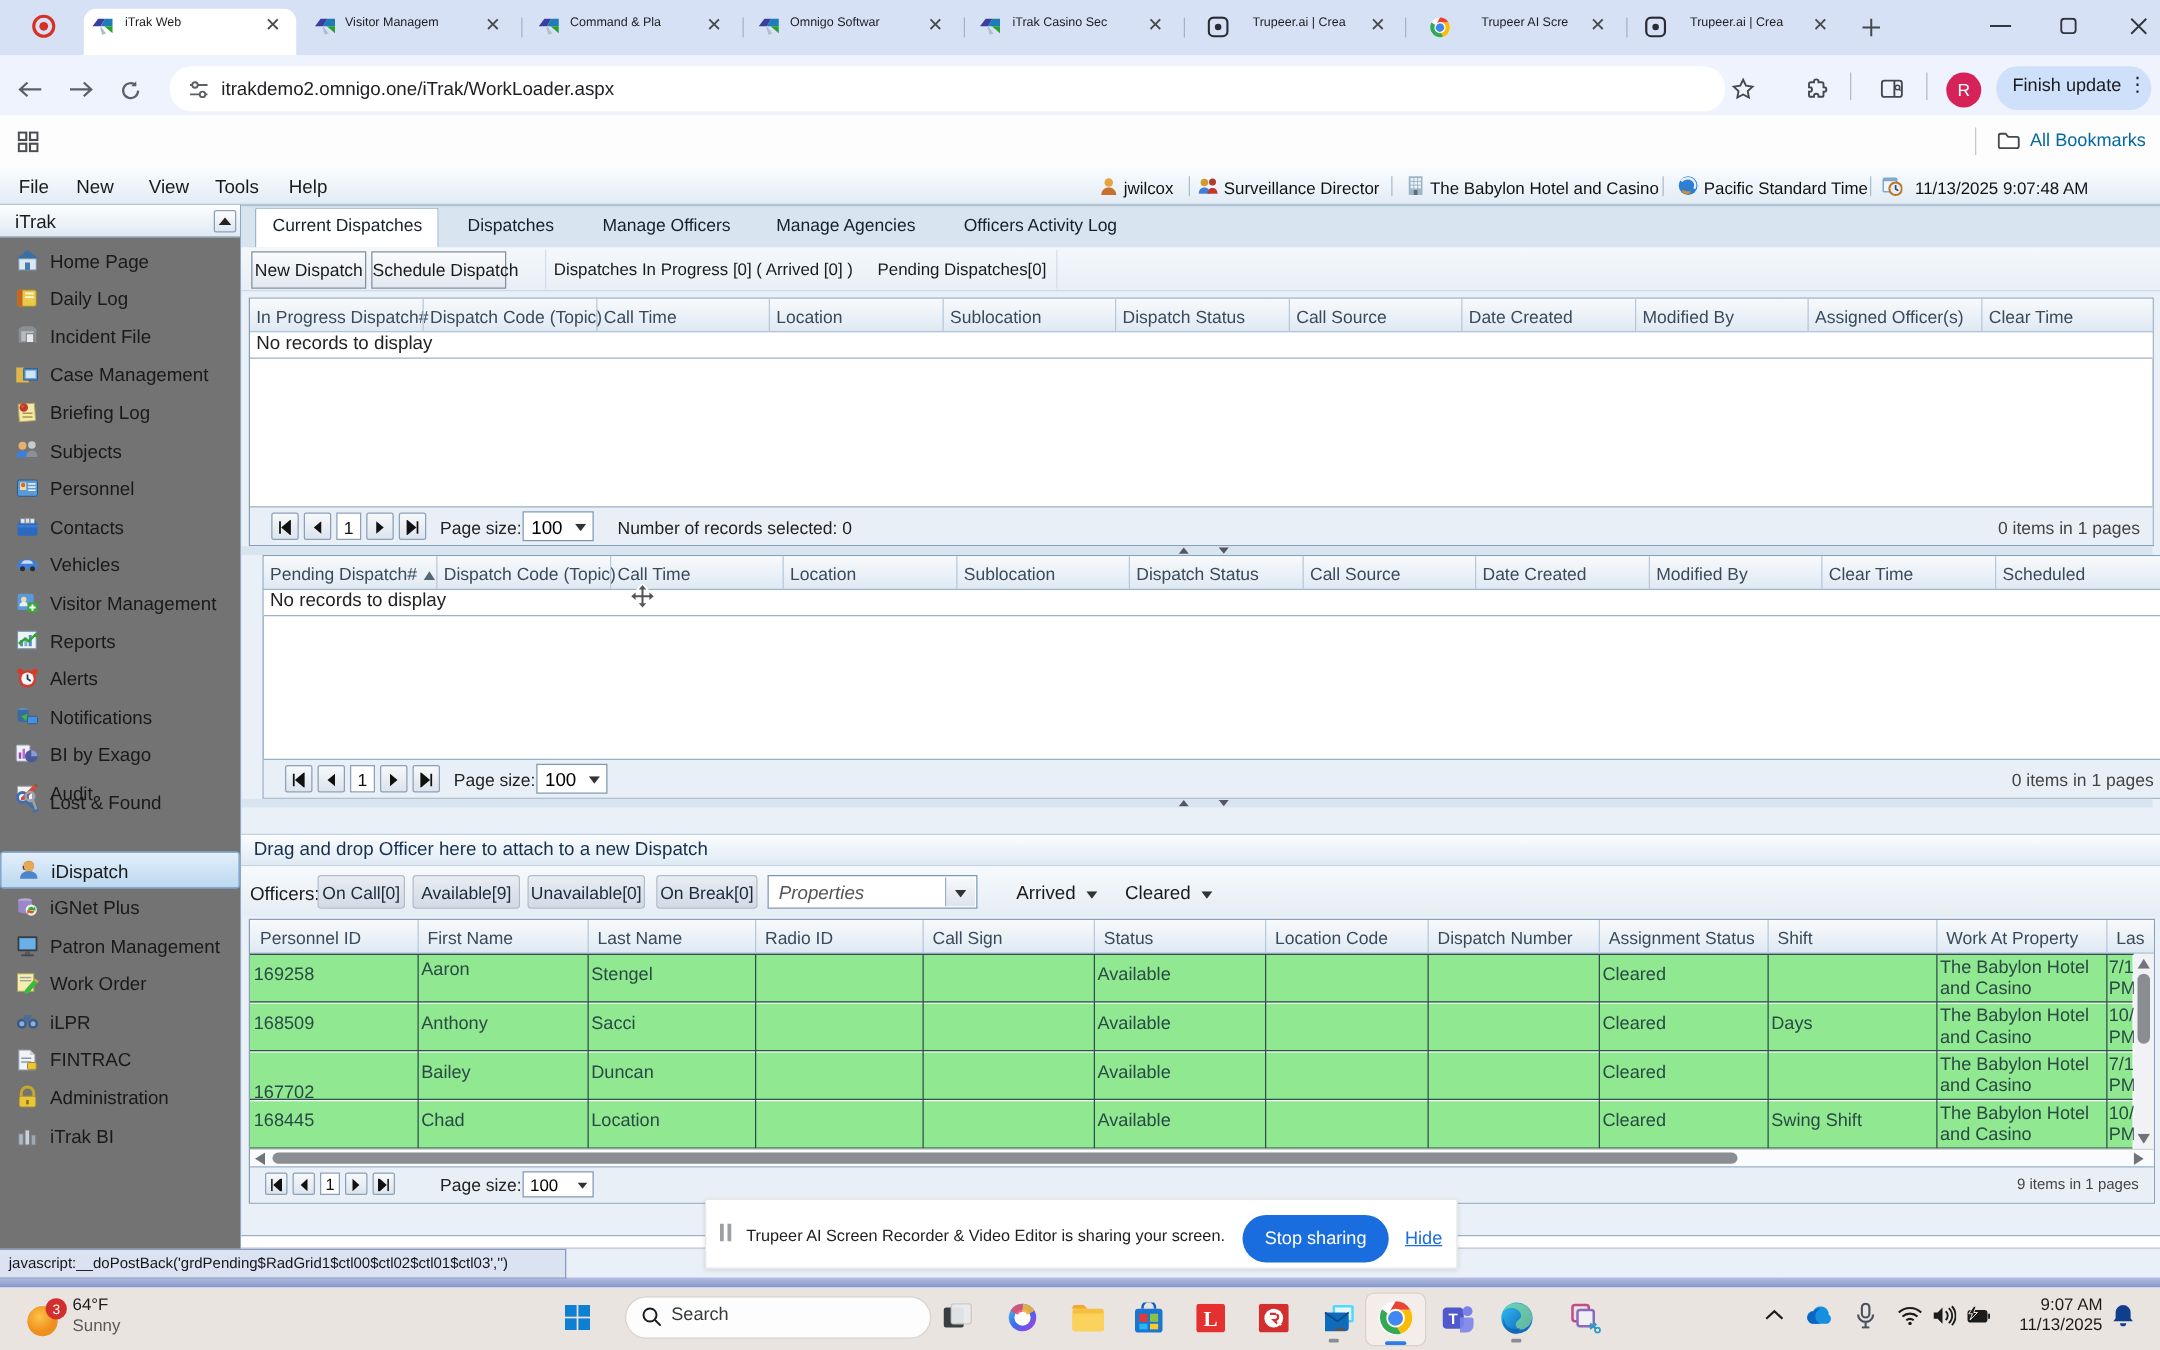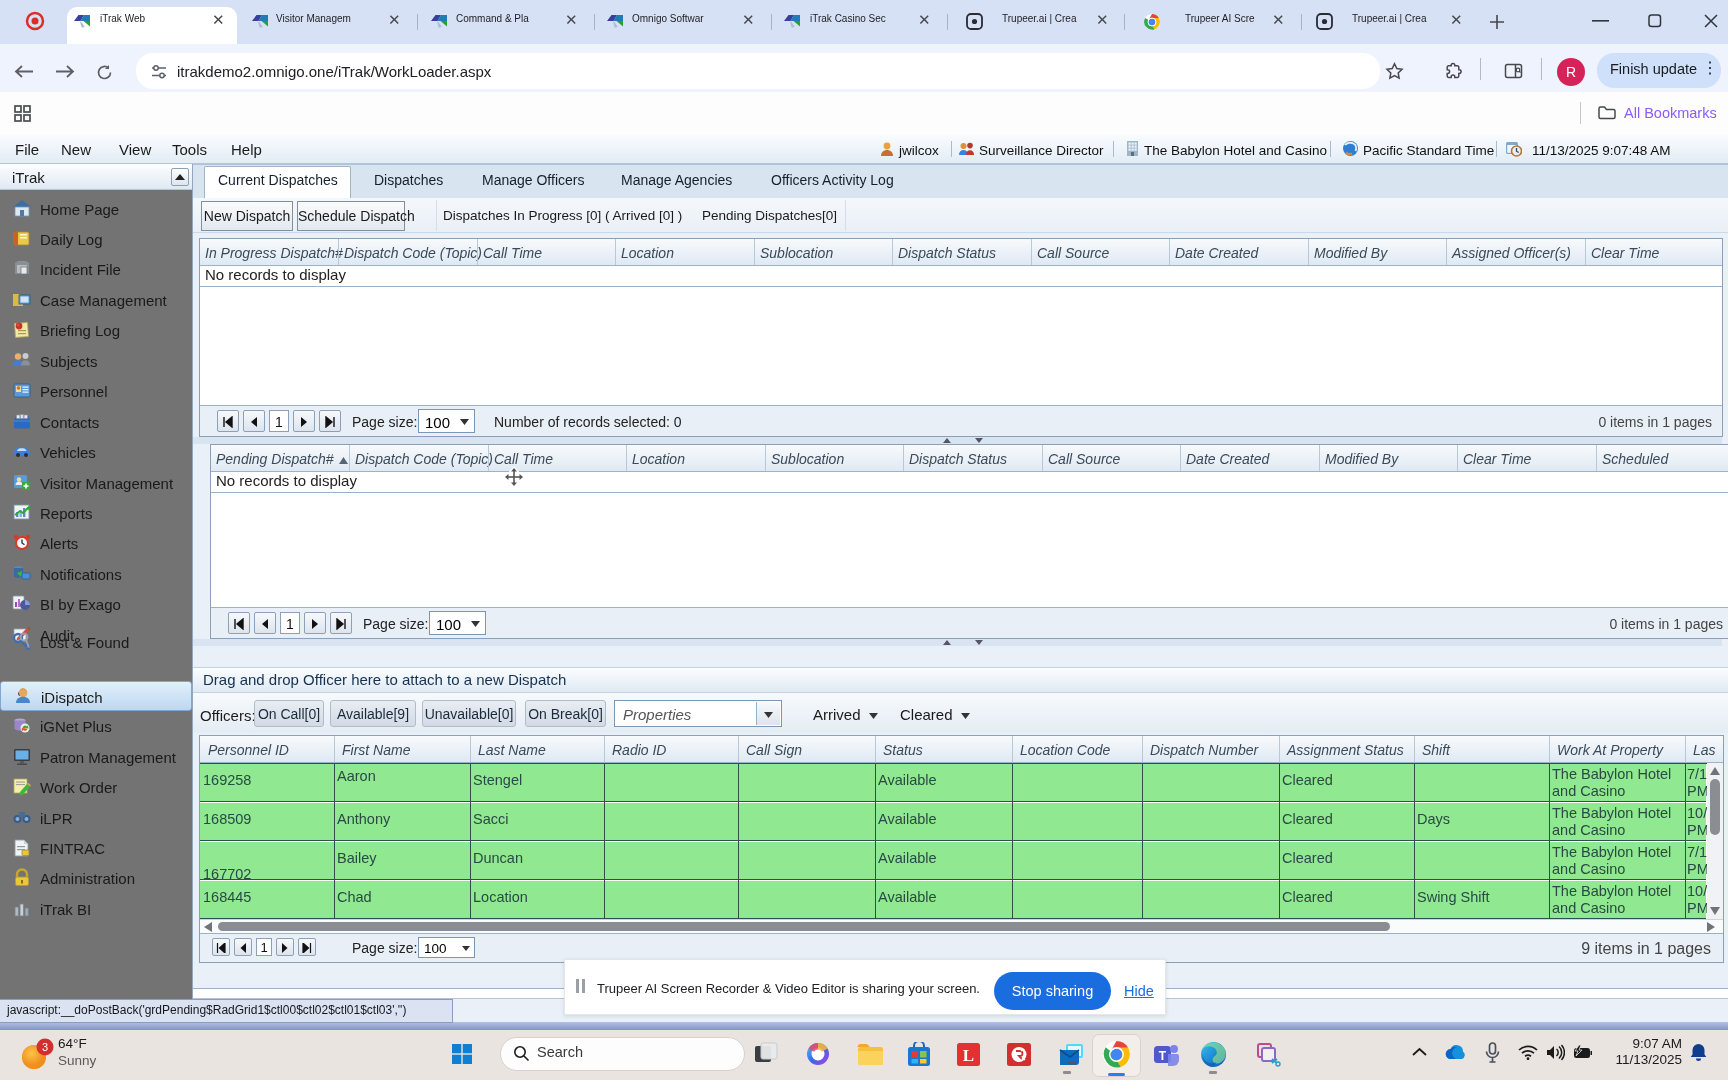--- a/index.html
+++ b/index.html
@@ -29,21 +29,21 @@
 #apptabs { left:0; top:0; width:1535px; height:34px; background:#d9e4f1; border-top:1px solid #b0c2d4; }
 .apptab { top:8px; font-size:14px; color:#16202c; }
 #apptab-active { left:11px; top:2px; width:147px; height:32px; background:#fff; border:1px solid #a0b4c8; border-bottom:none; border-radius:2px 2px 0 0; }
 #toolbar2 { left:0; top:34px; width:1535px; height:35px; background:linear-gradient(#f4f8fb,#e9eff6); border-bottom:1px solid #cdd9e6; }
 .btn { background:linear-gradient(#fafbfc,#e2e8f0); border:1px solid #848f9c; font-size:14px; color:#1a1a1a; text-align:center; white-space:nowrap; }
 .tbtxt { top:12px; font-size:13.5px; color:#1a1a1a; white-space:nowrap; }
 
 .grid { background:#fff; border:1px solid #8aa0b8; }
 .ghead { background:linear-gradient(#f8fafc,#dfe9f3); border-bottom:1px solid #9cb2c8; }
 .gcol { position:absolute; top:0; height:100%; border-left:1px solid #b7c8d8; }
-.ghlbl { position:absolute; top:6px; font-size:14px; color:#3a4a5a; white-space:nowrap;font-style:italic; }
+.ghlbl { position:absolute; top:6px; font-size:14px; color:#3a4a5a; white-space:nowrap; }
 .norec { position:absolute; left:0; width:100%; height:21px; border-bottom:1px solid #9cb2c8; font-size:15px; color:#222; padding-left:5px; background:#fff; }
 .pager { background:#e9eff7; border-top:1px solid #9cb2c8; }
 .pbtn { position:absolute; width:22px; height:22px; background:linear-gradient(#f7f9fb,#dde4ed); border:1px solid #8ca0b8; border-radius:2px; color:#111; text-align:center; }
 .pnum { position:absolute; width:20px; height:22px; background:#fff; border:1px solid #8ca0b8; font-size:14px; color:#111; text-align:center; line-height:22px; }
 .ptxt { position:absolute; font-size:13.5px; color:#222; white-space:nowrap; }
 .combo { position:absolute; background:#fff; border:1px solid #7c97b2; }
 .splitter { left:0; width:1529px; height:7px; background:#d9e4f1; }
 .tri { position:absolute; width:0; height:0; }
 .btn2 { background:linear-gradient(#e9edf3,#d2dae5); border:1px solid #b0bcca; border-radius:3px; font-size:14px; color:#1a2a3a; text-align:center; white-space:nowrap; }
 
@@ -186,21 +186,21 @@
   <svg class="abs" style="left:14px;top:13px" width="17" height="17">
         <rect x="1" y="1" width="6" height="6" fill="none" stroke="#4a4d52" stroke-width="1.7"></rect>
         <rect x="10" y="1" width="6" height="6" fill="none" stroke="#4a4d52" stroke-width="1.7"></rect>
         <rect x="1" y="10" width="6" height="6" fill="none" stroke="#4a4d52" stroke-width="1.7"></rect>
         <rect x="10" y="10" width="6" height="6" fill="none" stroke="#4a4d52" stroke-width="1.7"></rect>
       </svg>
   <div class="abs" style="left:1580px;top:10px;width:1px;height:22px;background:#c4c8ce"></div>
   <svg class="abs" style="left:1598px;top:13px" width="18" height="15">
         <path d="M1 3.5A1.5 1.5 0 0 1 2.5 2h4l2 2.5h7A1.5 1.5 0 0 1 17 6v6a1.5 1.5 0 0 1-1.5 1.5h-13A1.5 1.5 0 0 1 1 12z" fill="none" stroke="#45484d" stroke-width="1.5"></path>
       </svg>
-  <div class="abs" style="left:1624px;top:13px;font-size:14.5px;color:#8b5cf6">All Bookmarks</div>
+  <div class="abs" style="left:1624px;top:13px;font-size:14.5px;color:#0369a1">All Bookmarks</div>
 </div>
 
 <div class="abs" id="menubar"></div>
 <div class="abs menuitem" style="left:15px">File</div>
 <div class="abs menuitem" style="left:61px">New</div>
 <div class="abs menuitem" style="left:119px">View</div>
 <div class="abs menuitem" style="left:172px">Tools</div>
 <div class="abs menuitem" style="left:231px">Help</div>
 <svg class="abs" style="left:879px;top:141px" width="16" height="16" viewBox="0 0 16 16">
       <circle cx="8" cy="5" r="3.4" fill="#e8a33d"></circle>
@@ -743,21 +743,21 @@
       <div class="pbtn" style="left:98px;top:4px;width:18px;height:18px"><svg width="10" height="10" style="margin-top:4px">
               <path d="M8.5 0v10M1 0l5.5 5L1 10z" fill="#111" stroke="#111" stroke-width="1.2"></path>
             </svg></div>
       <div class="ptxt" style="left:152px;top:6px;font-size:14px">Page size:</div>
       <div class="combo" style="left:218px;top:3px;width:57px;height:21px">
             <span style="position:absolute;left:5px;top:3px;font-size:13.5px">100</span>
             <svg width="8" height="5" style="position:absolute;right:4px;top:8px">
               <path d="M0 0h8L4 5z" fill="#333"></path>
             </svg>
           </div>
-      <div class="ptxt" style="right:12px;top:6px;font-size:16px;color:#444">9 items in 1 pages</div>
+      <div class="ptxt" style="right:12px;top:6px;font-size:12px;color:#444">9 items in 1 pages</div>
     </div>
   </div>
 </div>
 
 <svg class="abs" style="left:504px;top:467px" width="20" height="20" viewBox="0 0 20 20">
       <g stroke="#fff" stroke-width="2.6" fill="#555">
         <path d="M10 1l3 3.5H7z"></path>
         <path d="M10 19l-3-3.5h6z"></path>
         <path d="M1 10l3.5-3v6z"></path>
         <path d="M19 10l-3.5 3V7z"></path>

